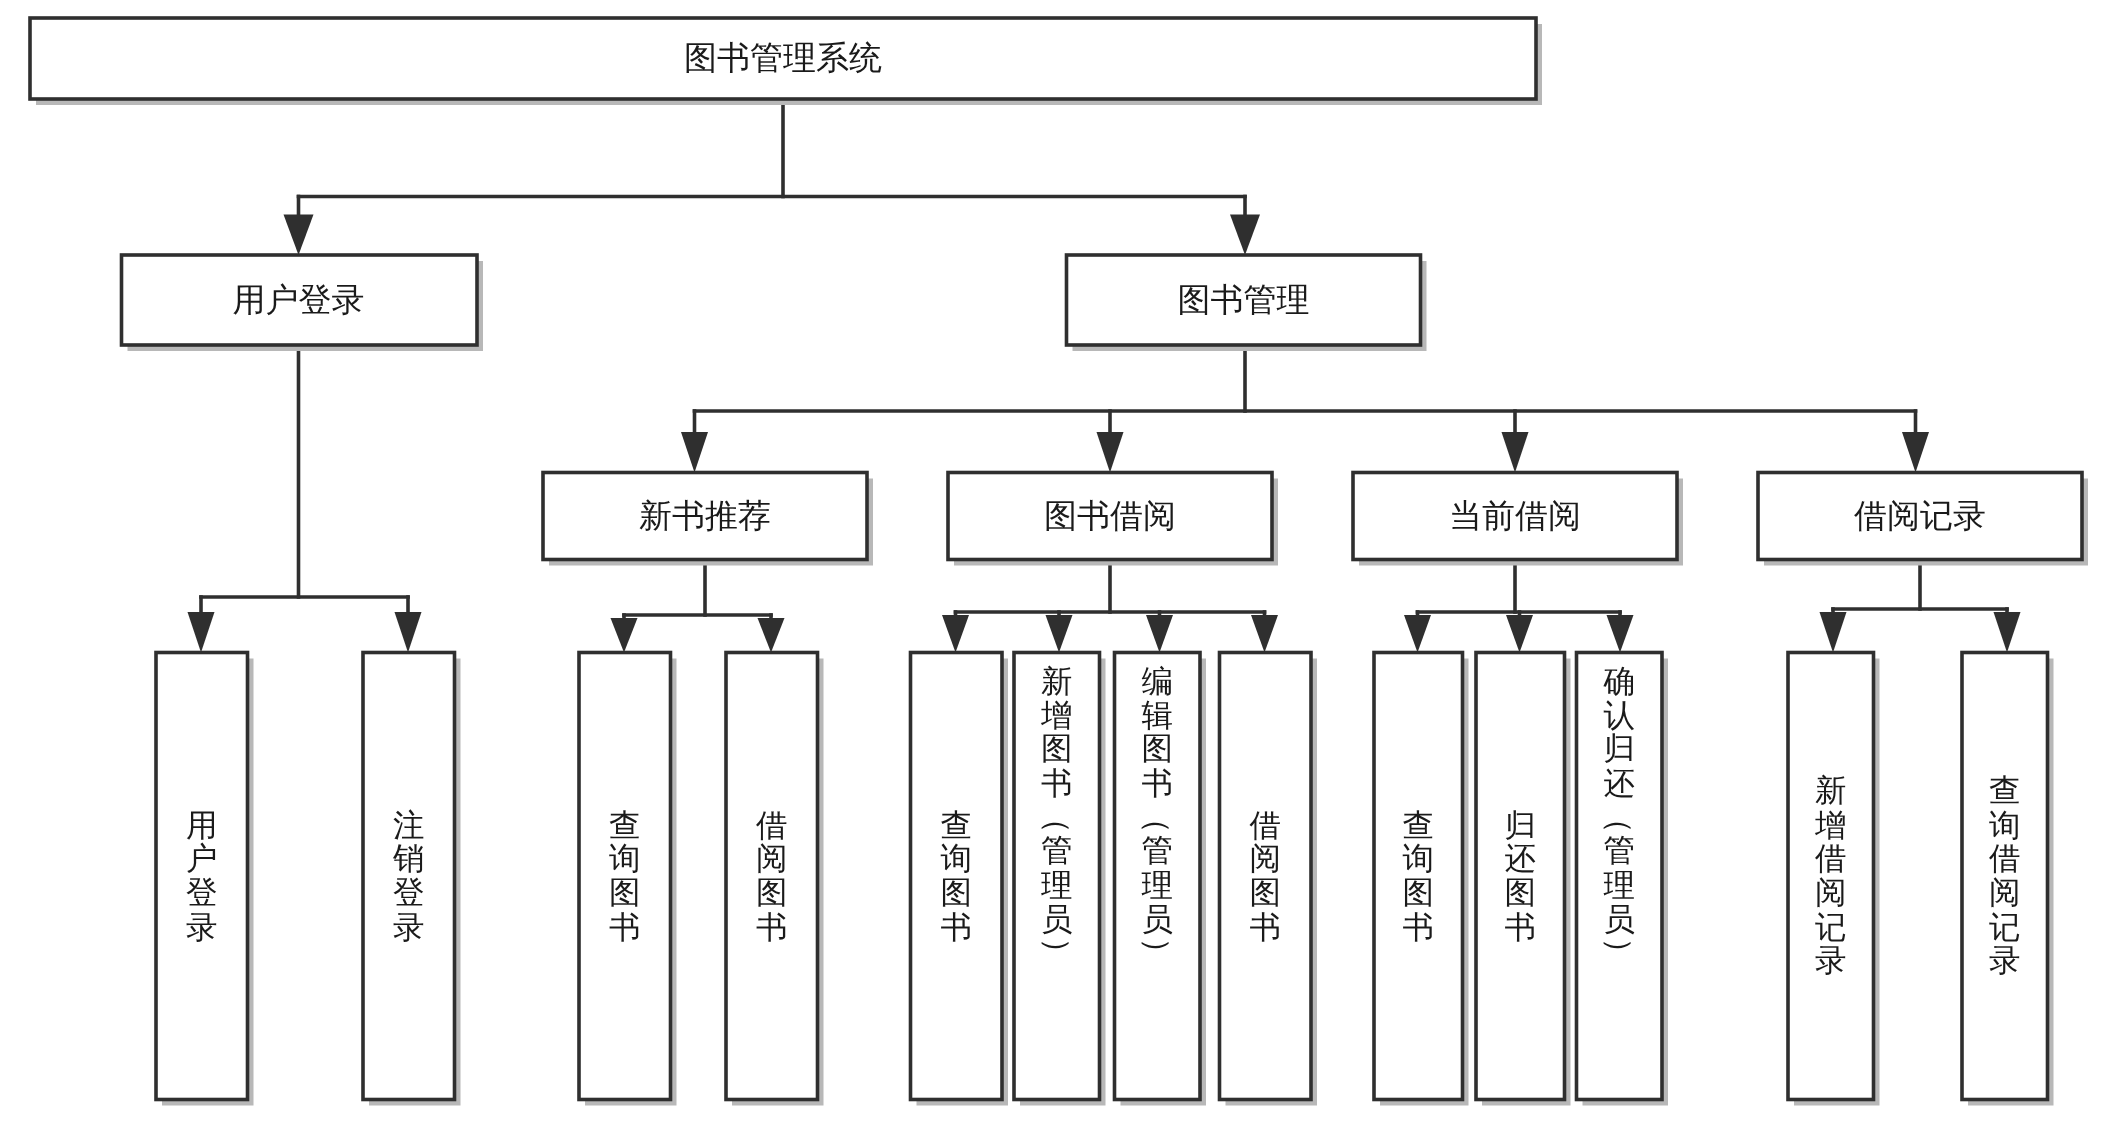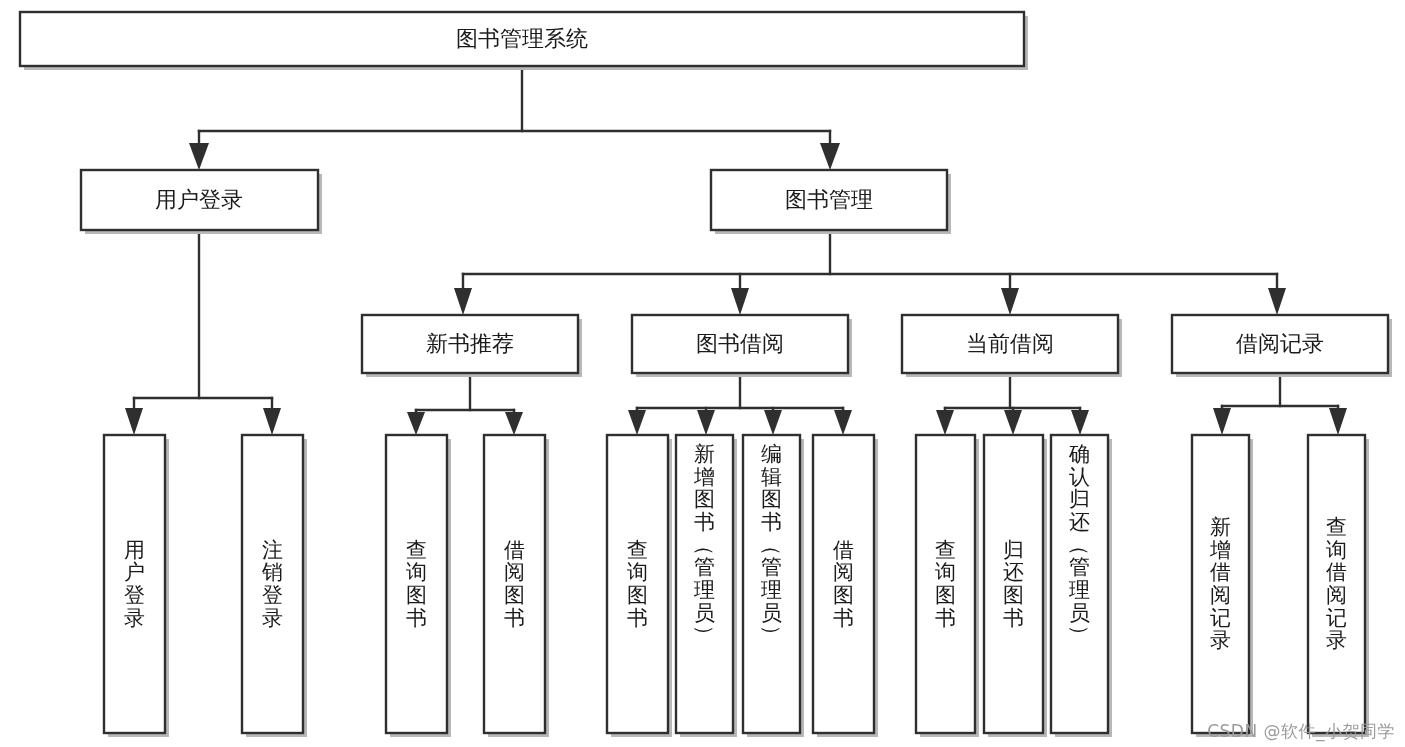--- a/index.html
+++ b/index.html
@@ -327,14 +327,13 @@
     </div>
   <div class="vlabel" style="left:1308px; top:435px; width:57px; height:298px;">
       <span>查</span>
       <span>询</span>
       <span>借</span>
       <span>阅</span>
       <span>记</span>
       <span>录</span>
     </div>
 
-  <div class="watermark">CSDN @软件_小贺同学</div>
 </div>
 
 </body></html>

